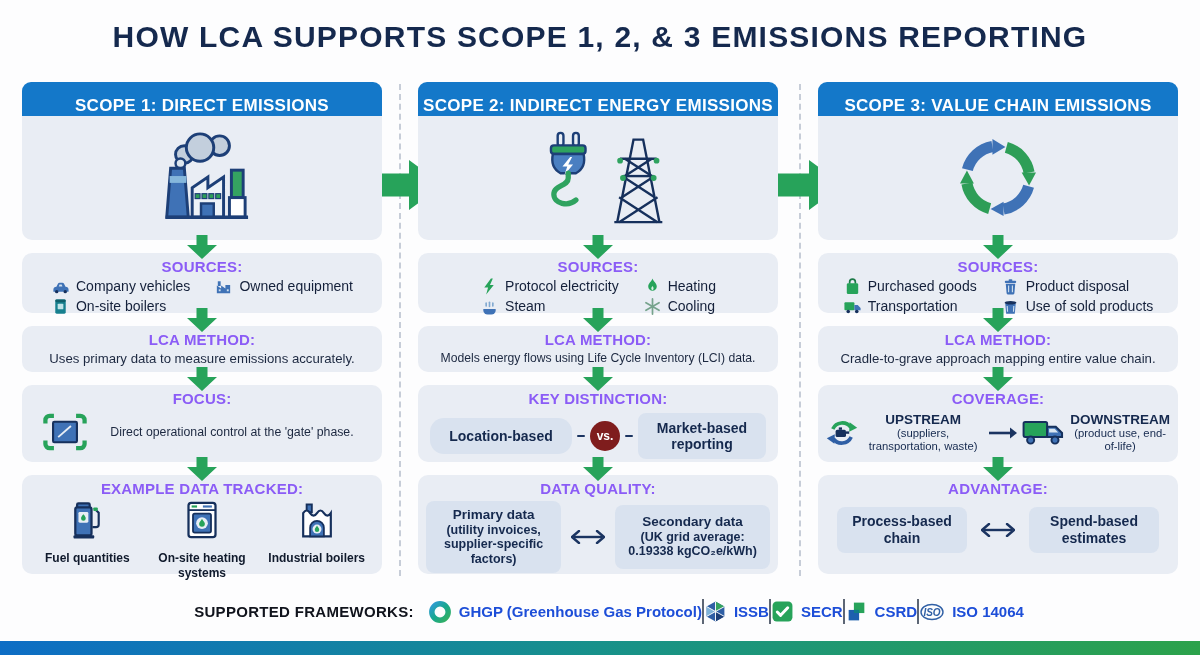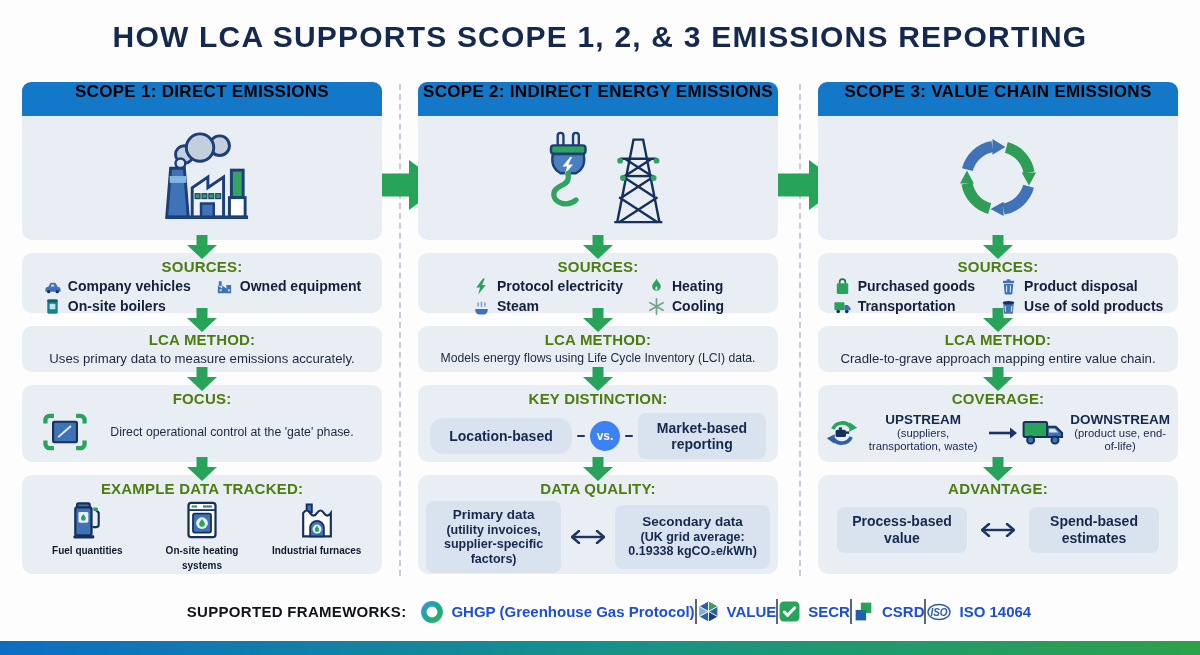--- a/index.html
+++ b/index.html
@@ -7,59 +7,59 @@
   .stage{position:relative;width:1200px;height:655px;background:#fdfdfe;overflow:hidden;}
 
   .title{position:absolute;top:20px;left:0;right:0;text-align:center;
     font-size:30px;font-weight:800;letter-spacing:1.2px;color:#15294e;}
 
   .divider{position:absolute;top:84px;height:492px;width:0;border-left:2px dashed #c7cdd8;z-index:1;}
   .big-arrow{position:absolute;top:160px;z-index:2;}
 
   .col{position:absolute;top:82px;width:360px;display:flex;flex-direction:column;z-index:2;}
   .col-header{height:34px;flex:none;background:#1478c9;border-radius:9px 9px 0 0;
-    display:flex;align-items:flex-start;justify-content:center;color:#000000;
+    display:flex;align-items:flex-end;justify-content:center;color:#ffffff;
     font-size:17px;font-weight:800;letter-spacing:.3px;white-space:nowrap;}
   .hero-card{height:124px;flex:none;background:#e9edf4;border-radius:0 0 10px 10px;
     display:flex;align-items:center;justify-content:center;}
   .gap{height:13px;flex:none;position:relative;}
   .gap svg{position:absolute;left:50%;top:50%;transform:translate(-50%,-50%);z-index:3;}
   .card{background:#e9edf4;border-radius:10px;flex:none;box-sizing:border-box;padding:4px 8px 0 8px;}
   .card.sources{height:60px;}
   .card.lca{height:46px;}
   .card.mid{height:77px;}
   .card.last{height:99px;}
 
-  .sec-title{font-size:15px;font-weight:800;color:#4d7c0f;text-align:center;
+  .sec-title{font-size:15px;font-weight:800;color:#8b5cf6;text-align:center;
     letter-spacing:.2px;line-height:19px;}
   .body-text{font-size:13.2px;font-weight:500;color:#1c2840;text-align:center;
     line-height:19px;white-space:nowrap;}
   .body-text.tight{font-size:12.2px;}
 
   .src-grid{display:grid;grid-template-columns:max-content max-content;
     justify-content:center;column-gap:24px;row-gap:1px;margin-top:1px;}
-  .src{display:flex;align-items:center;gap:6px;font-size:14px;font-weight:700;
+  .src{display:flex;align-items:center;gap:6px;font-size:14px;font-weight:400;
     color:#14203a;line-height:19px;white-space:nowrap;}
   .src svg{flex:none;}
 
   .focus-row{display:flex;align-items:center;gap:8px;padding:4px 6px 0 12px;}
   .focus-row .body-text{flex:1;font-size:12.3px;}
 
   .ex-row{display:flex;margin-top:2px;}
   .ex-item{flex:1;display:flex;flex-direction:column;align-items:center;}
-  .ex-item .lbl{font-size:10px;font-weight:600;color:#101a2c;text-align:center;
-    line-height:15px;margin-top:3px;}
+  .ex-item .lbl{font-size:12px;font-weight:600;color:#101a2c;text-align:center;
+    line-height:15px;margin-top:11px;}
 
   .pill{background:#d9e2ef;border-radius:8px;color:#15294e;text-align:center;
     display:flex;flex-direction:column;justify-content:center;box-sizing:border-box;}
   .dist-row{display:flex;align-items:center;justify-content:center;gap:5px;margin-top:5px;}
   .pill.dist-l{width:142px;height:36px;font-size:14px;font-weight:700;border-radius:14px;}
   .pill.dist-r{width:128px;height:46px;font-size:14px;font-weight:700;line-height:16px;}
   .dash{width:8px;height:2.5px;background:#1b3461;border-radius:1px;flex:none;}
-  .vs-circle{width:30px;height:30px;border-radius:50%;background:#3b82f6;color:#fff;
+  .vs-circle{width:30px;height:30px;border-radius:50%;background:#7f1d1d;color:#fff;
     font-size:12px;font-weight:800;display:flex;align-items:center;justify-content:center;flex:none;}
 
   .qual-row{display:flex;align-items:center;justify-content:center;gap:10px;margin-top:3px;}
   .pill.qual{padding:20px 8px;font-size:12.5px;font-weight:600;line-height:14.5px;}
   .pill.qual .pill-t{font-size:13.5px;font-weight:800;}
   .pill.qual-l{width:150px;height:72px;}
   .pill.qual-r{width:172px;height:64px;}
 
   .cov-row{display:flex;align-items:center;justify-content:flex-start;gap:4px;margin-top:4px;}
   .cov-block{text-align:center;color:#15294e;}
@@ -239,21 +239,21 @@
         <div class="ex-item">
           <span class="ic">
             <svg width="38" height="40" viewBox="0 0 44 44">
               <rect x="10" y="4" width="6" height="9" fill="#3f72b6" stroke="#16305c" stroke-width="2.2"></rect>
               <path d="M6 41 V14 q4 -6 8 0 q4 6 8 0 q4 -6 8 0 q4 6 8 0 V41 Z" fill="#ffffff" stroke="#16305c" stroke-width="2.5"></path>
               <path d="M14 41 V31 a8 8 0 0 1 16 0 V41 Z" fill="#3f72b6" stroke="#16305c" stroke-width="2"></path>
               <circle cx="22" cy="32.5" r="5.2" fill="#e8eef5"></circle>
               <path d="M22 28.5 c.5 1.8 2.6 2.6 2.6 4.7 a2.6 2.6 0 0 1 -5.2 0 c0 -2.1 2.1 -2.9 2.6 -4.7 z" fill="#27a35a"></path>
             </svg>
           </span>
-          <div class="lbl">Industrial furnaces</div>
+          <div class="lbl">Industrial boilers</div>
         </div>
       </div>
     </div>
   </div>
 
   <div class="col" style="left:418px">
     <div class="col-header">
       <span>SCOPE 2: INDIRECT ENERGY EMISSIONS</span>
     </div>
     <div class="hero-card">
@@ -519,21 +519,21 @@
     </div>
     <div class="gap">
       <svg width="30" height="24" viewBox="0 0 30 24">
           <path d="M9.5 0 H20.5 V10 H30 L15 24 0 10 H9.5 Z" fill="#27a35a"></path>
         </svg>
     </div>
     <div class="card last">
       <div class="sec-title">ADVANTAGE:</div>
       <div class="adv-row">
         <div class="pill adv">
-            <span>Process-based value</span>
+            <span>Process-based chain</span>
           </div>
         <span class="ic">
           <svg width="34" height="14" viewBox="0 0 34 14">
               <line x1="3" y1="7" x2="31" y2="7" stroke="#1b3461" stroke-width="2.4"></line>
               <path d="M8 1 L1 7 8 13" stroke="#1b3461" stroke-width="2.4" fill="none" stroke-linecap="round" stroke-linejoin="round"></path>
               <path d="M26 1 L33 7 26 13" stroke="#1b3461" stroke-width="2.4" fill="none" stroke-linecap="round" stroke-linejoin="round"></path>
             </svg>
         </span>
         <div class="pill adv">
             <span>Spend-based estimates</span>
@@ -570,21 +570,21 @@
             <g stroke="#ffffff" stroke-width=".9">
               <path d="M11 11 L11 1.5"></path>
               <path d="M11 11 L19.5 6.3"></path>
               <path d="M11 11 L19.5 15.7"></path>
               <path d="M11 11 L11 20.5"></path>
               <path d="M11 11 L2.5 15.7"></path>
               <path d="M11 11 L2.5 6.3"></path>
             </g>
           </svg>
       </span>
-      <span>VALUE</span>
+      <span>ISSB</span>
     </span>
     <span class="fw-sep"></span>
     <span class="fw-item">
       <span class="ic">
         <svg width="23" height="23" viewBox="0 0 22 22">
             <rect x="1.5" y="1.5" width="19" height="19" rx="4" fill="#27a35a"></rect>
             <path d="M6 11.5 L9.2 14.7 16 7.5" stroke="#ffffff" stroke-width="2.8" fill="none" stroke-linecap="round" stroke-linejoin="round"></path>
           </svg>
       </span>
       <span>SECR</span>

